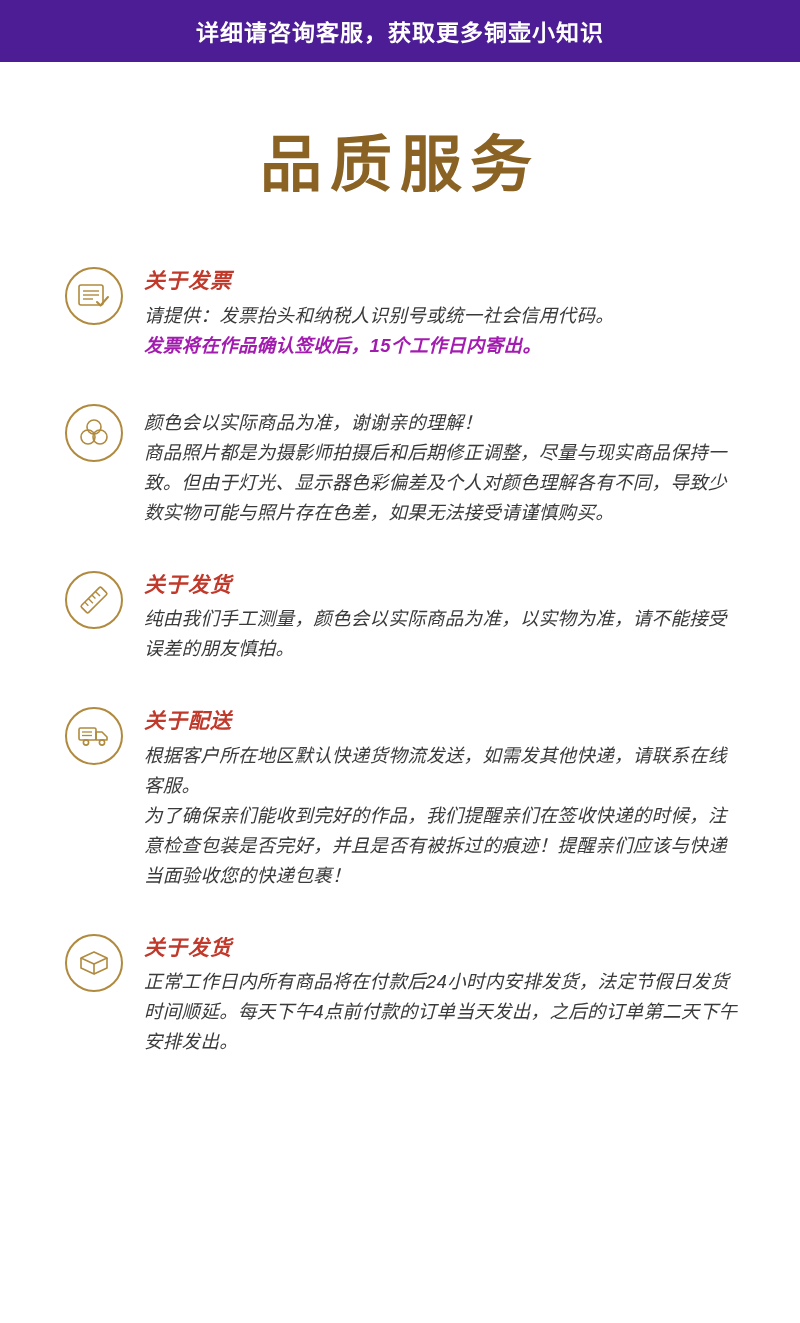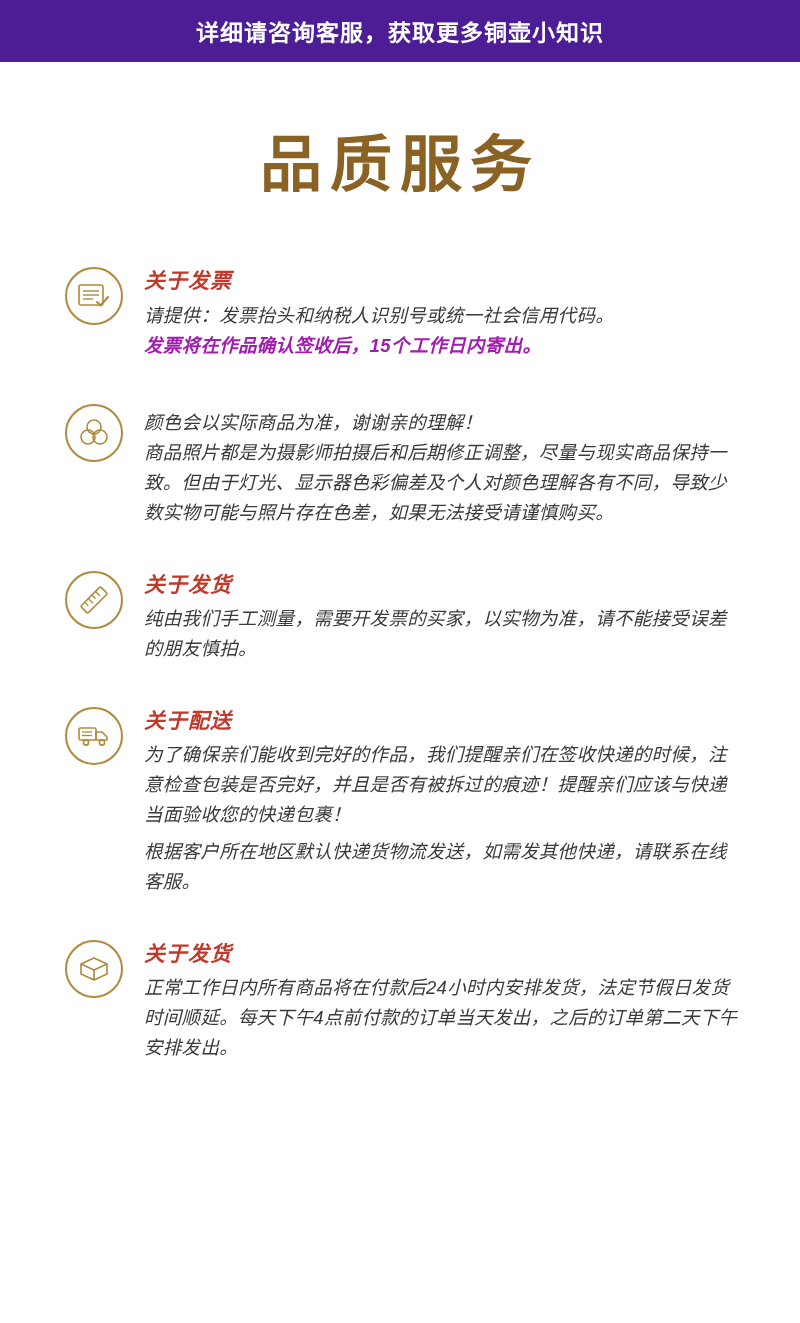--- a/index.html
+++ b/index.html
@@ -159,41 +159,41 @@
             <line x1="9" y1="12" x2="9" y2="17" stroke="#b08a3e" stroke-width="1.4"></line>
             <line x1="14" y1="12" x2="14" y2="18.5" stroke="#b08a3e" stroke-width="1.4"></line>
             <line x1="19" y1="12" x2="19" y2="17" stroke="#b08a3e" stroke-width="1.4"></line>
             <line x1="24" y1="12" x2="24" y2="18.5" stroke="#b08a3e" stroke-width="1.4"></line>
           </g>
         </svg>
       </div>
     </div>
     <div class="section-body">
       <div class="section-title">关于发货</div>
-      <p class="section-para">纯由我们手工测量，需要开发票的买家，以实物为准，请不能接受误差的朋友慎拍。</p>
+      <p class="section-para">纯由我们手工测量，颜色会以实际商品为准，以实物为准，请不能接受误差的朋友慎拍。</p>
     </div>
   </div>
 
   <div class="section">
     <div class="icon-wrap">
       <div class="icon-circle">
         <svg width="36" height="26" viewBox="0 0 36 26">
           <rect x="3" y="5" width="17" height="12" rx="1.5" fill="none" stroke="#b08a3e" stroke-width="1.6"></rect>
           <path d="M20 9 h6 l5 5 v3 h-11 z" fill="none" stroke="#b08a3e" stroke-width="1.6" stroke-linejoin="round"></path>
           <circle cx="10" cy="19.5" r="2.6" fill="none" stroke="#b08a3e" stroke-width="1.6"></circle>
           <circle cx="26" cy="19.5" r="2.6" fill="none" stroke="#b08a3e" stroke-width="1.6"></circle>
           <line x1="6" y1="9" x2="16" y2="9" stroke="#b08a3e" stroke-width="1.3"></line>
           <line x1="6" y1="12.5" x2="16" y2="12.5" stroke="#b08a3e" stroke-width="1.3"></line>
         </svg>
       </div>
     </div>
     <div class="section-body">
       <div class="section-title">关于配送</div>
+      <p class="section-para sp-gap">根据客户所在地区默认快递货物流发送，如需发其他快递，请联系在线客服。</p>
       <p class="section-para">为了确保亲们能收到完好的作品，我们提醒亲们在签收快递的时候，注意检查包装是否完好，并且是否有被拆过的痕迹！提醒亲们应该与快递当面验收您的快递包裹！</p>
-      <p class="section-para sp-gap">根据客户所在地区默认快递货物流发送，如需发其他快递，请联系在线客服。</p>
     </div>
   </div>
 
   <div class="section">
     <div class="icon-wrap">
       <div class="icon-circle">
         <svg width="34" height="30" viewBox="0 0 34 30">
           <path d="M4 10 L17 4 L30 10 L17 16 Z" fill="none" stroke="#b08a3e" stroke-width="1.6" stroke-linejoin="round"></path>
           <path d="M4 10 v10 L17 26 V16" fill="none" stroke="#b08a3e" stroke-width="1.6" stroke-linejoin="round"></path>
           <path d="M30 10 v10 L17 26" fill="none" stroke="#b08a3e" stroke-width="1.6" stroke-linejoin="round"></path>

